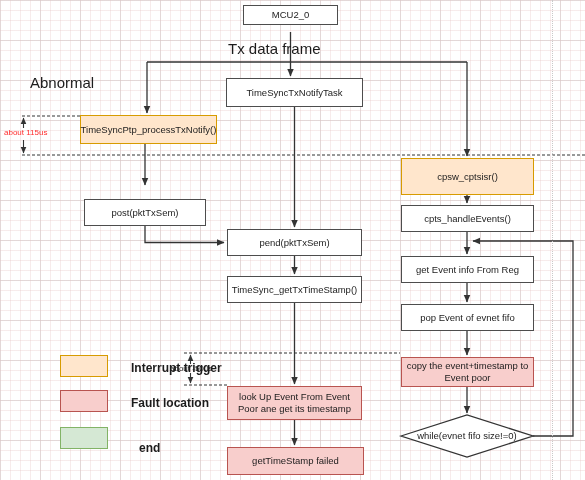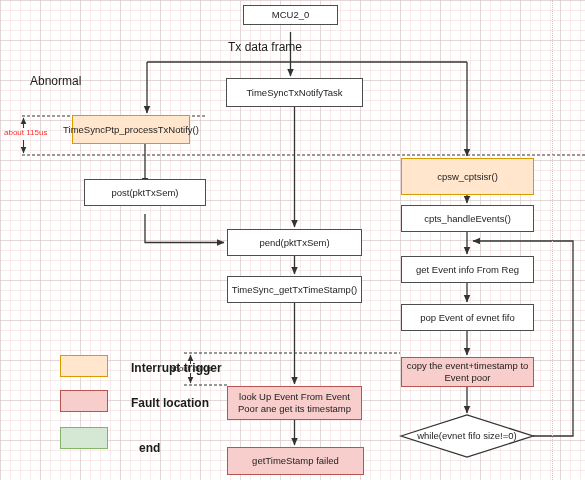--- a/index.html
+++ b/index.html
@@ -29,21 +29,21 @@
     font-size:9.5px;
     color:#1c1c1c;
     line-height:1.25;
     padding:2px 3px;
   }
   .plain{background:#ffffff;border:1.3px solid #4d4d4d;}
   .orange{background:#ffe6cc;border:1.3px solid #d79b00;}
   .red{background:#f8cecc;border:1.3px solid #b85450;}
   .green{background:#d5e8d4;border:1.3px solid #82b366;}
   .label{
-    position:absolute;font-size:12px;color:#1c1c1c;white-space:nowrap;
+    position:absolute;font-size:15px;color:#1c1c1c;white-space:nowrap;
   }
   .label-red{
     position:absolute;font-size:8px;color:#ff2d2d;white-space:nowrap;
   }
   .legend-label{
     position:absolute;font-size:12px;color:#1c1c1c;white-space:nowrap;font-weight:600;padding-left:9px;
   }
   svg.wires{position:absolute;left:0;top:0;width:585px;height:480px;overflow:visible;}
   .pagebreak{
     position:absolute;top:0;width:0;height:480px;
@@ -110,23 +110,23 @@
 
     <polygon points="401,436 467,415 533,436 467,457" fill="#ffffff" stroke="#333333" stroke-width="1.3"></polygon>
   </svg>
 
   <div class="pagebreak" style="left:552px"></div>
 
   <div class="node plain" style="left:243px;top:5px;width:95px;height:20px">MCU2_0</div>
 
   <div class="node plain" style="left:226px;top:78px;width:137px;height:29px">TimeSyncTxNotifyTask</div>
 
-  <div class="node orange" style="left:72px;top:115px;width:118px;height:29px">TimeSyncPtp_processTxNotify()</div>
+  <div class="node orange" style="left:80px;top:115px;width:137px;height:29px">TimeSyncPtp_processTxNotify()</div>
 
-  <div class="node plain" style="left:84px;top:179px;width:122px;height:27px">post(pktTxSem)</div>
+  <div class="node plain" style="left:84px;top:199px;width:122px;height:27px">post(pktTxSem)</div>
 
   <div class="node plain" style="left:227px;top:276px;width:135px;height:27px">TimeSync_getTxTimeStamp()</div>
 
   <div class="node plain" style="left:227px;top:229px;width:135px;height:27px">pend(pktTxSem)</div>
 
   <div class="node red" style="left:227px;top:386px;width:135px;height:34px">look Up Event From Event Poor ane get its timestamp</div>
 
   <div class="node red" style="left:227px;top:447px;width:137px;height:28px">getTimeStamp   failed</div>
 
   <div class="node orange" style="left:401px;top:158px;width:133px;height:37px">cpsw_cptsisr()</div>

